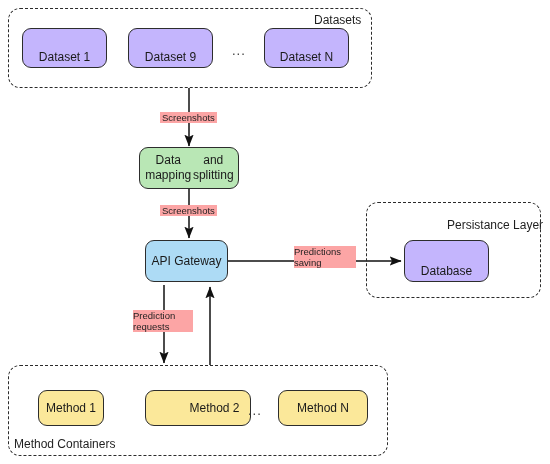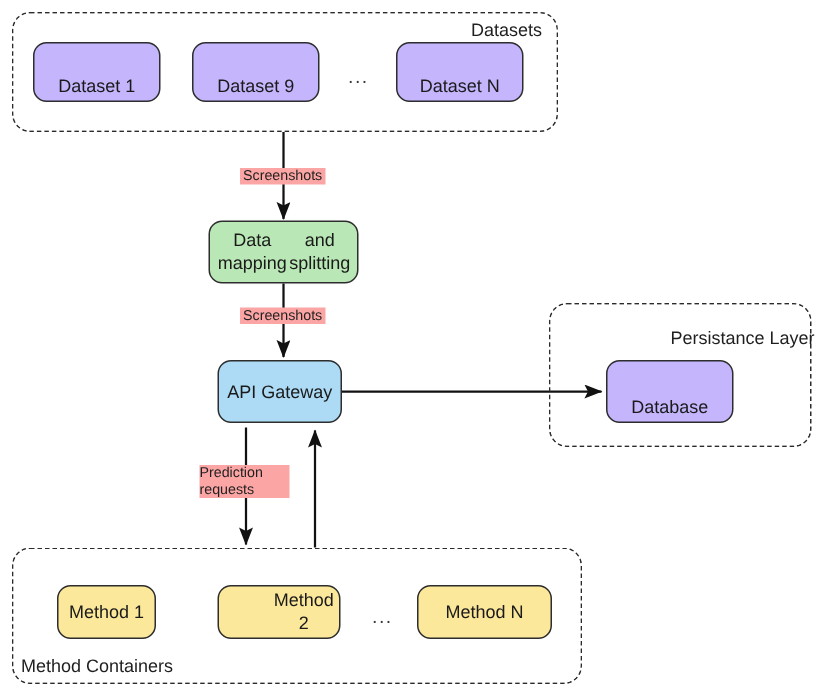--- a/index.html
+++ b/index.html
@@ -123,20 +123,24 @@
     <span>Data mapping</span>
     <span>and splitting</span>
   </div>
 
   <div class="edge-label" style="left:160px; top:205px;">Screenshots</div>
 
   <div class="node blue" style="left:145px; top:240px; width:83px; height:42px;">
     <span>API Gateway</span>
   </div>
 
+  <div class="edge-label" style="left:294px; top:246px; width:62px; padding:0;">
+    <span style="display:block;">Predictions</span>
+    <span style="display:block;">saving</span>
+  </div>
 
   <div class="group" style="left:366px; top:202px; width:175px; height:96px;"></div>
   <div class="group-label" style="left:447px; top:209px;margin-top:10px;">Persistance Layer</div>
 
   <div class="node pink" style="left:404px; top:240px; width:85px; height:42px;">
     <span>Database</span>
   </div>
 
   <div class="edge-label" style="left:133px; top:310px; width:60px; padding:0;">
     <span style="display:block;">Prediction</span>
@@ -145,21 +149,21 @@
 
   <div class="edge-label" style="left:185px; top:317px;"></div>
 
   <div class="group" style="left:8px; top:365px; width:380px; height:91px;"></div>
   <div class="group-label" style="left:14px; top:438px;">Method Containers</div>
 
   <div class="node yellow" style="left:38px; top:390px; width:66px; height:36px;">
     <span>Method 1</span>
   </div>
 
-  <div class="node yellow" style="left:145px; top:390px; width:82px; height:36px;padding-left:37px;">
+  <div class="node yellow" style="left:145px; top:390px; width:106px; height:36px;padding-left:37px;">
     <span>Method 2</span>
   </div>
 
   <div class="ellipsis" style="left:248px; top:404px;">...</div>
 
   <div class="node yellow" style="left:278px; top:390px; width:90px; height:36px;">
     <span>Method N</span>
   </div>
 
 </div>

